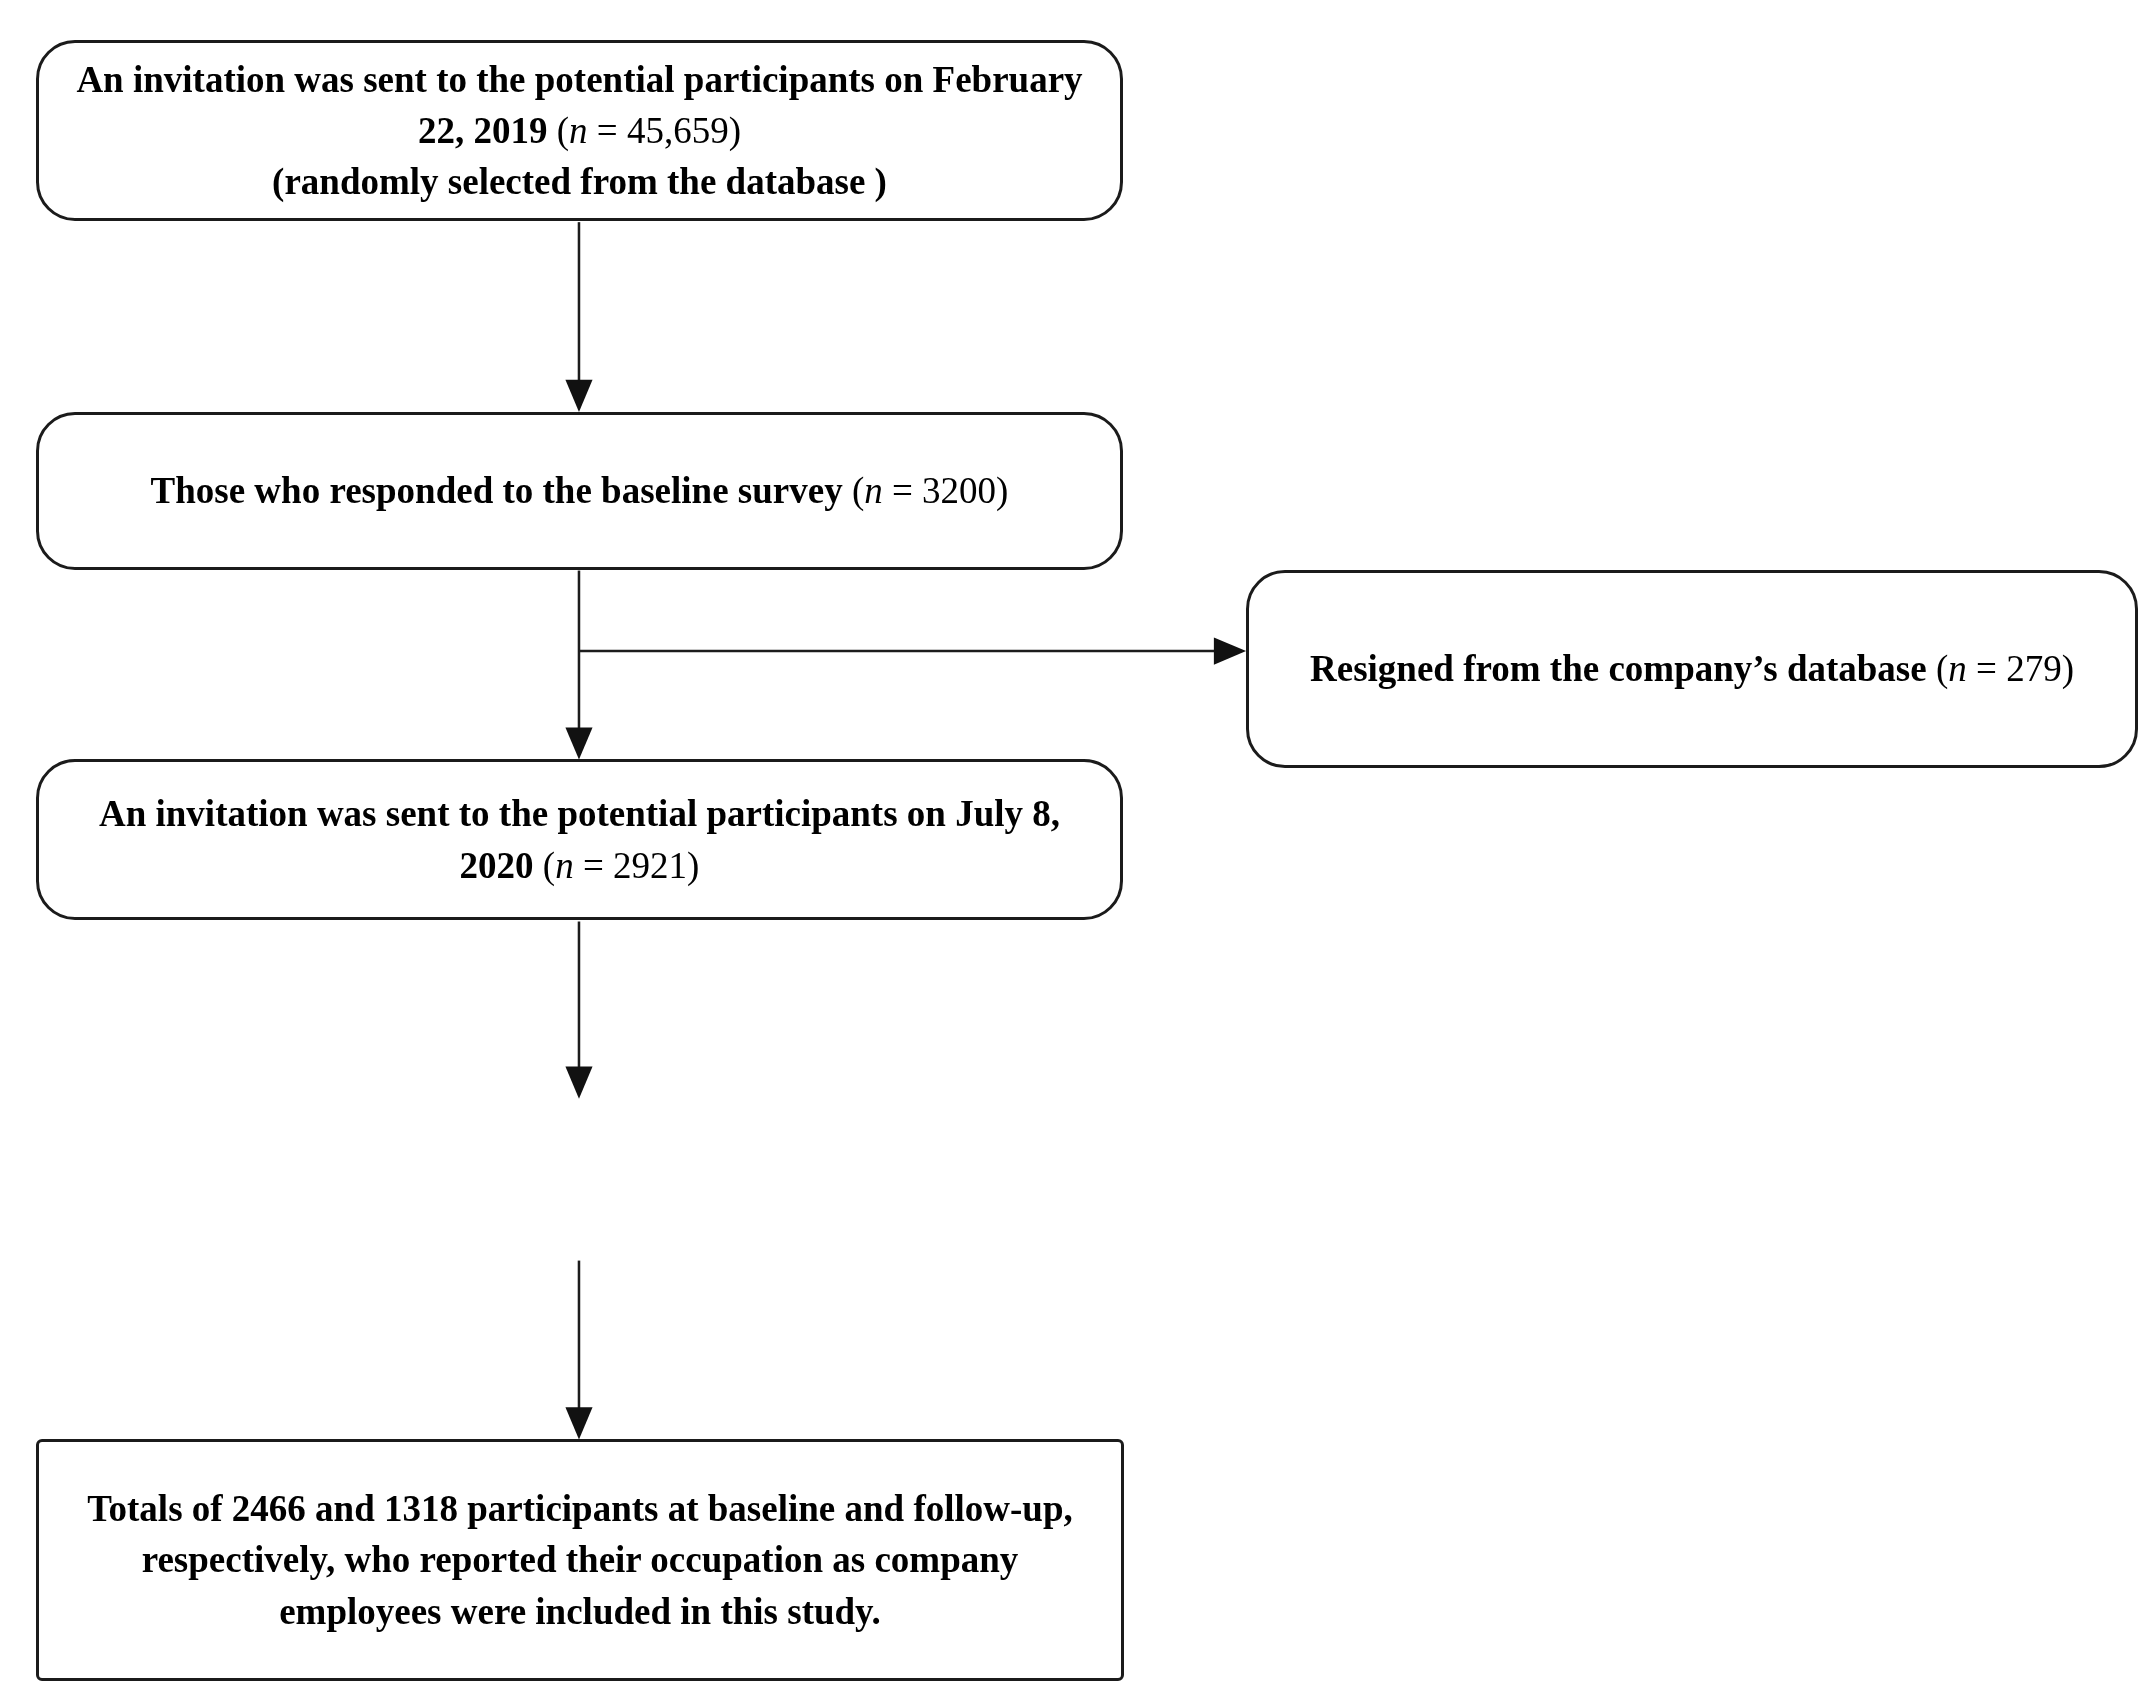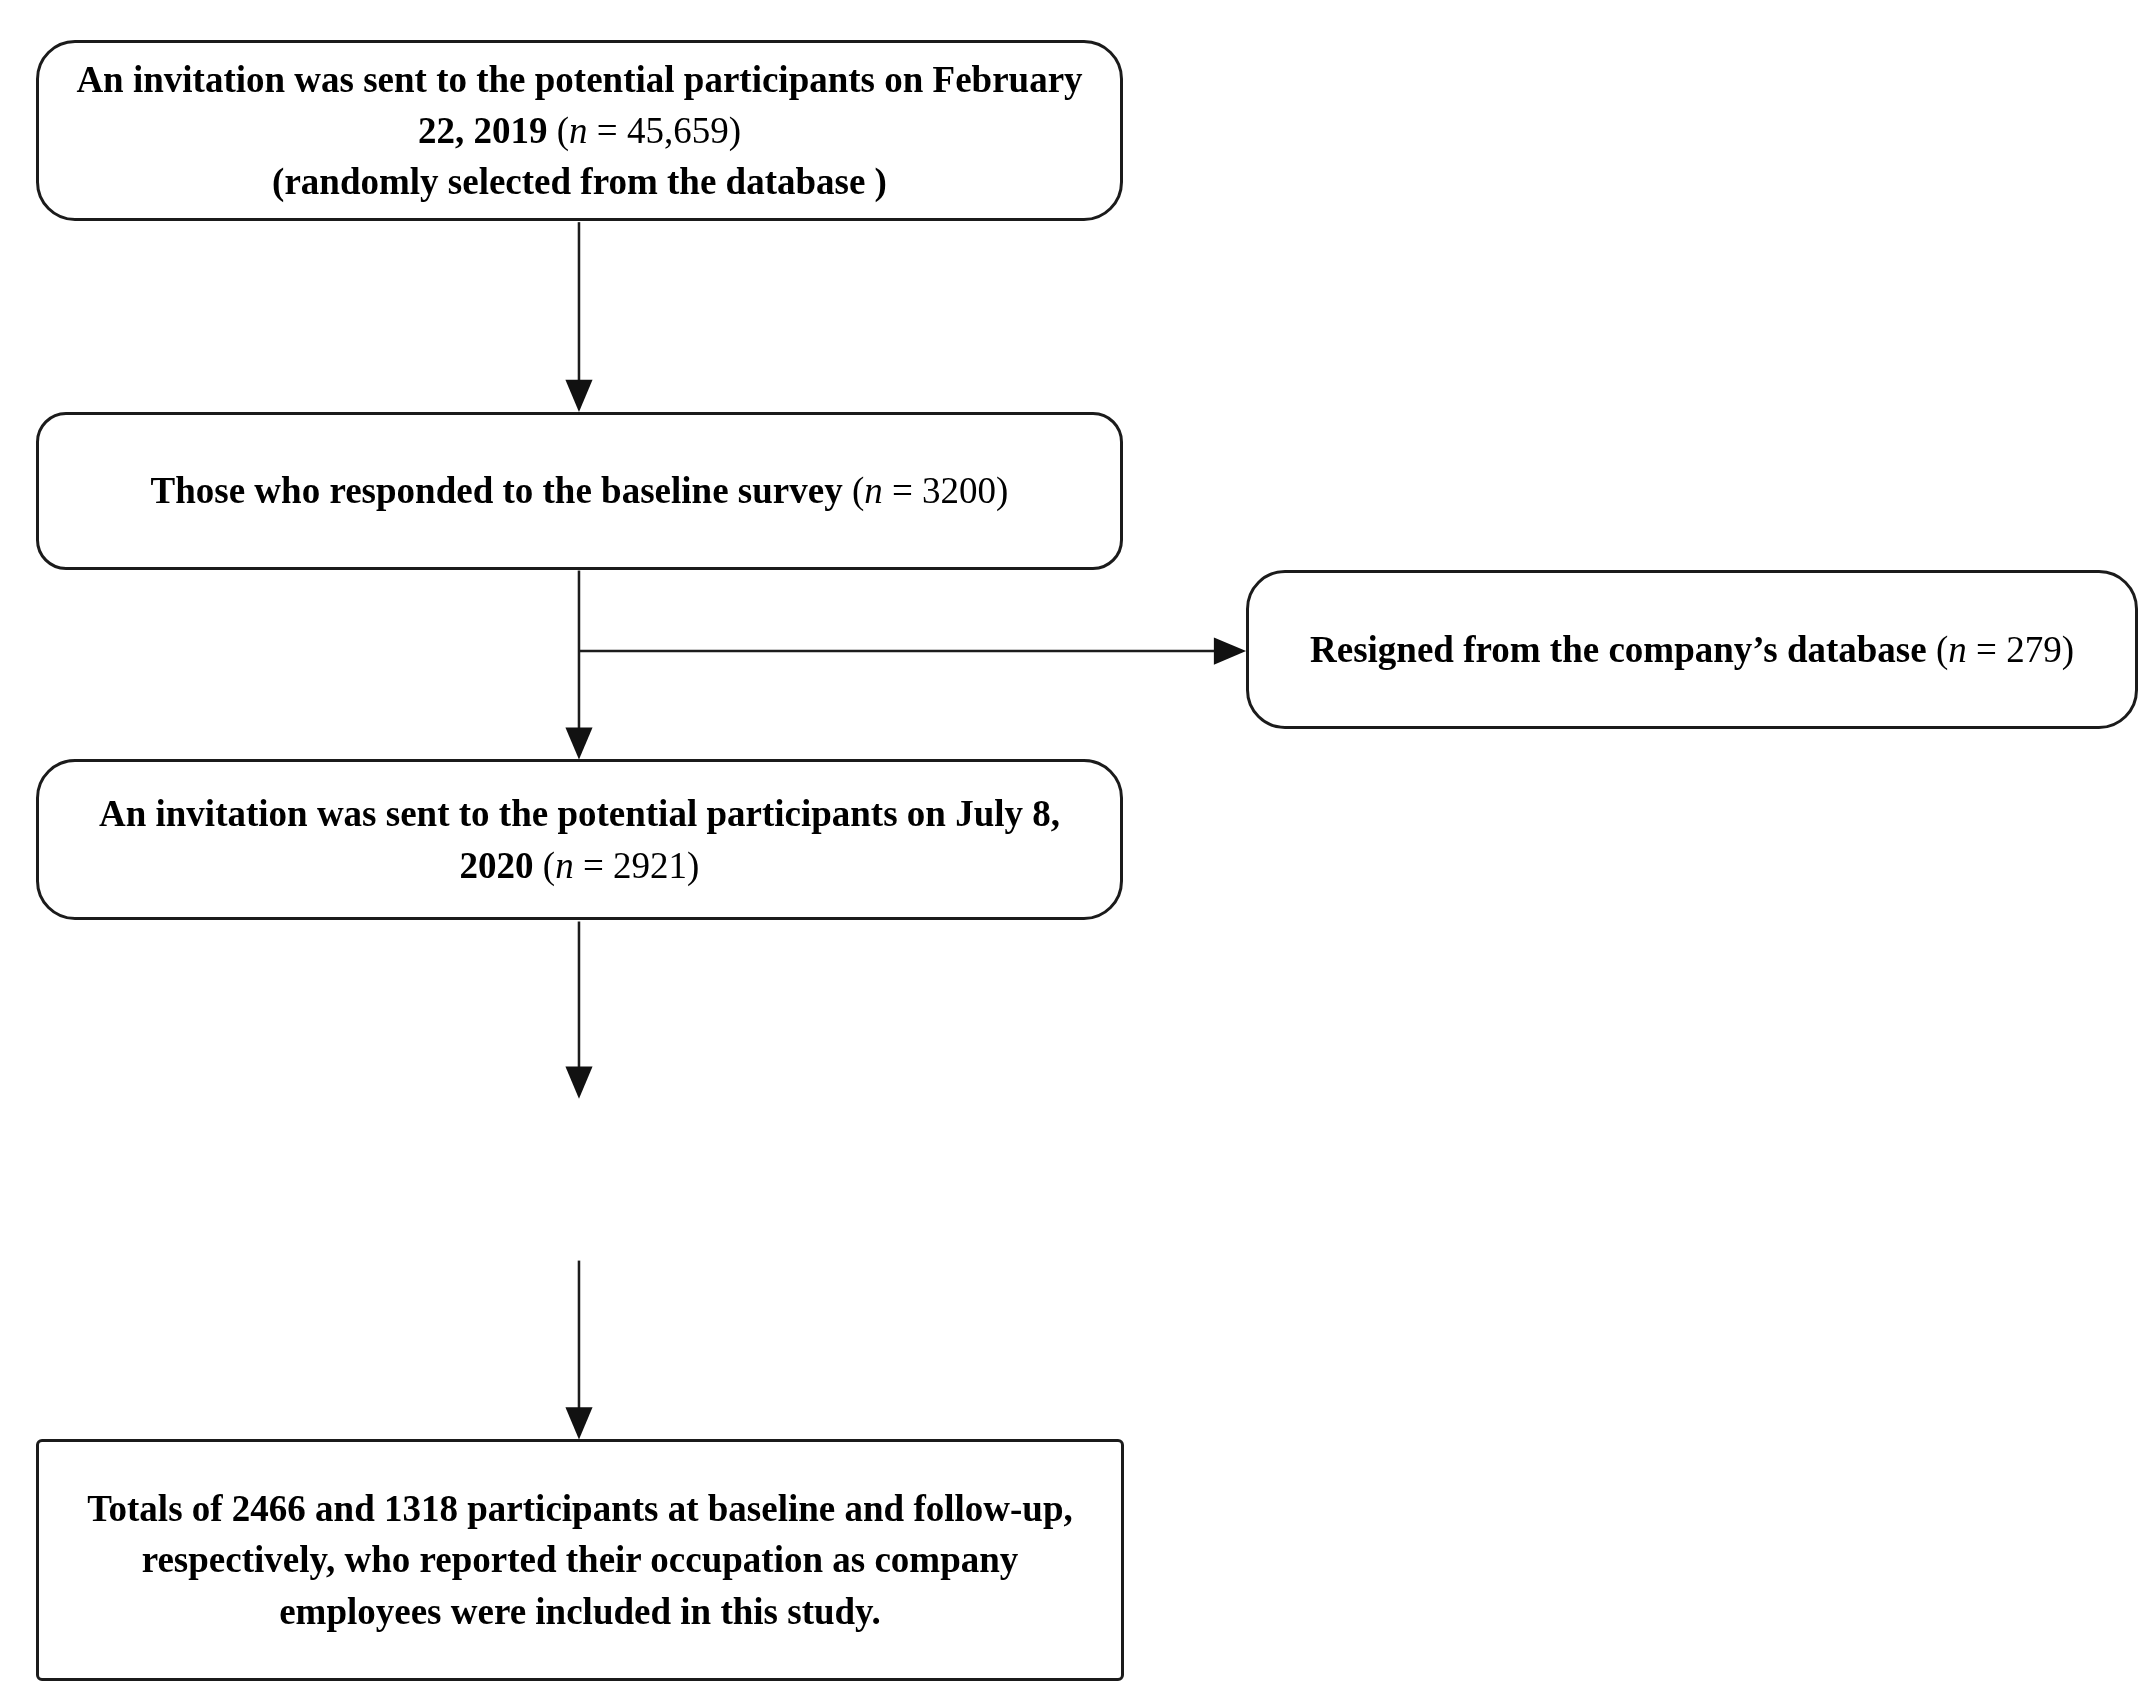--- a/index.html
+++ b/index.html
@@ -62,27 +62,27 @@
     <polygon points="683,1698 667,1660 699,1660"></polygon>
   </svg>
 
   <div class="box" style="left:36px;top:40px;width:1087px;height:181px;">
     <div class="txt">
       <span class="b">An invitation was sent to the potential participants on February 22, 2019 </span><span class="r"><span>(</span><span class="i">n</span><span> = 45,659)</span></span>
       <div class="sub">(randomly selected from the database )</div>
     </div>
   </div>
 
-  <div class="box nowrap" style="left:36px;top:412px;width:1087px;height:158px;border-radius:30px;">
+  <div class="box nowrap" style="left:36px;top:412px;width:1087px;height:158px;">
     <div class="txt">
       <span class="b">Those who responded to the baseline survey </span><span class="r"><span>(</span><span class="i">n</span><span> = 3200)</span></span>
     </div>
   </div>
 
-  <div class="box nowrap" style="left:1246px;top:570px;width:892px;height:159px;padding:10px 12px;text-align:center;">
+  <div class="box nowrap" style="left:1246px;top:570px;width:892px;height:198px;padding:10px 12px;text-align:center;">
     <div class="txt">
       <span class="b">Resigned from the company’s database </span><span class="r"><span>(</span><span class="i">n</span><span> = 279)</span></span>
     </div>
   </div>
 
   <div class="box" style="left:36px;top:759px;width:1087px;height:161px;">
     <div class="txt">
       <span class="b">An invitation was sent to the potential participants on July 8, 2020 </span><span class="r"><span>(</span><span class="i">n</span><span> = 2921)</span></span>
     </div>
   </div>

